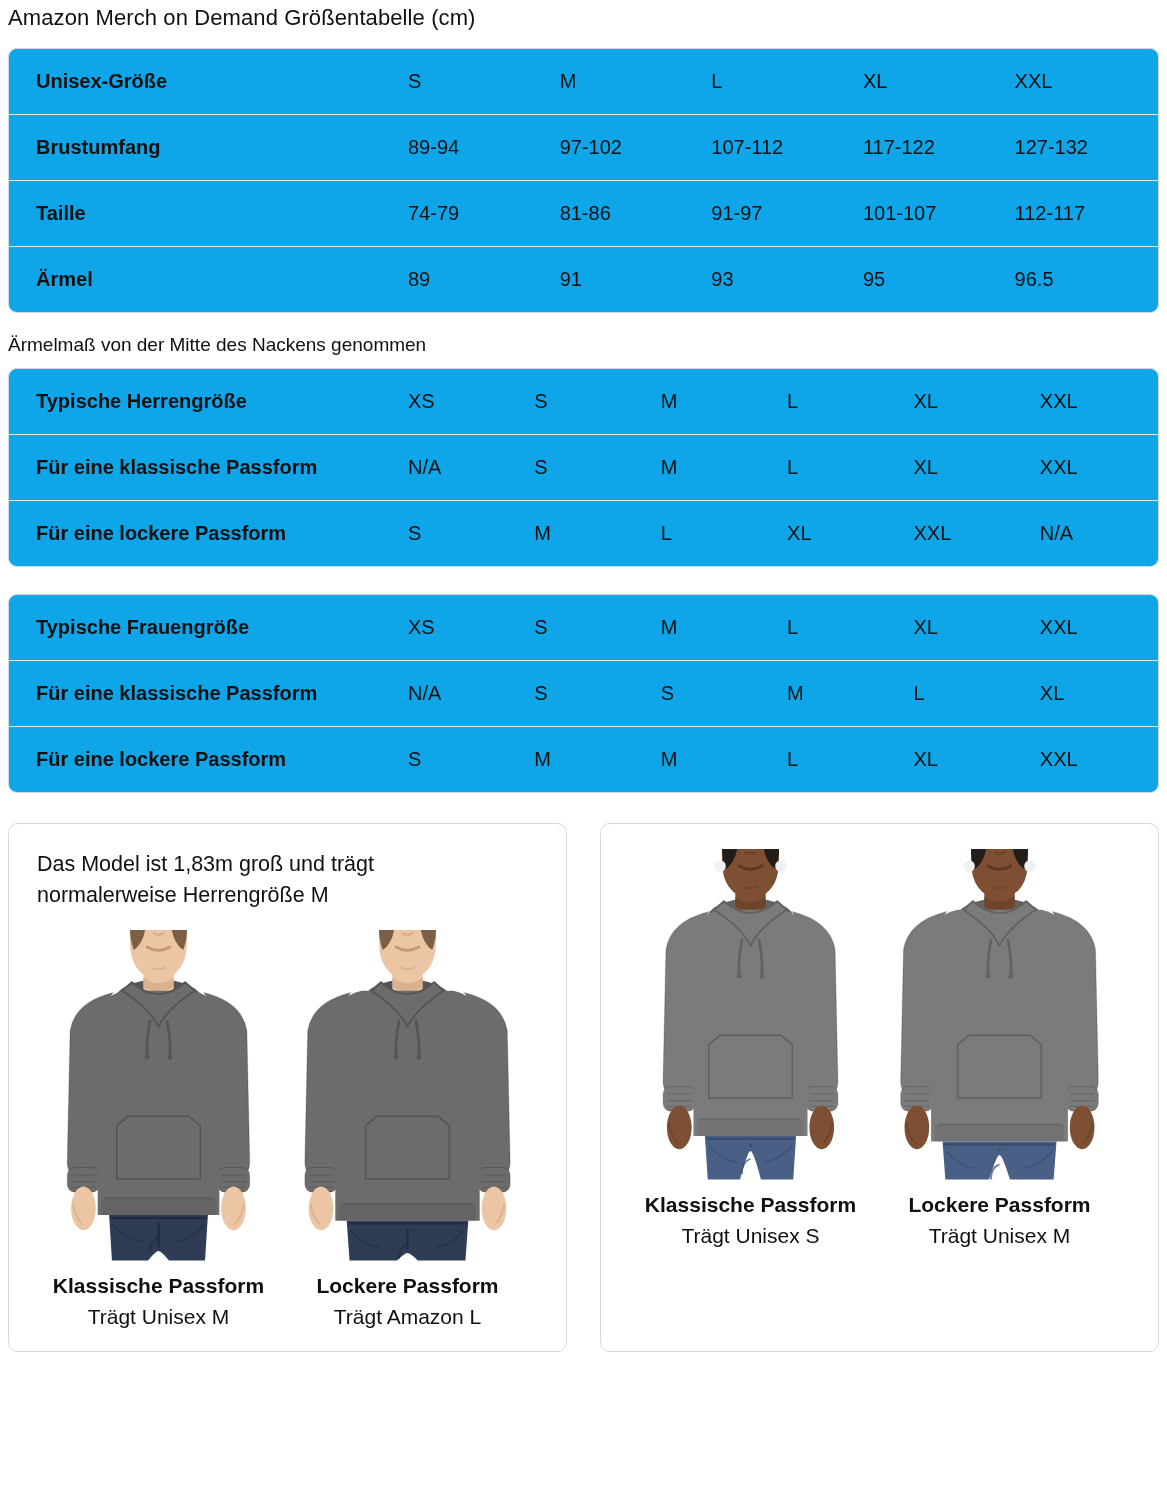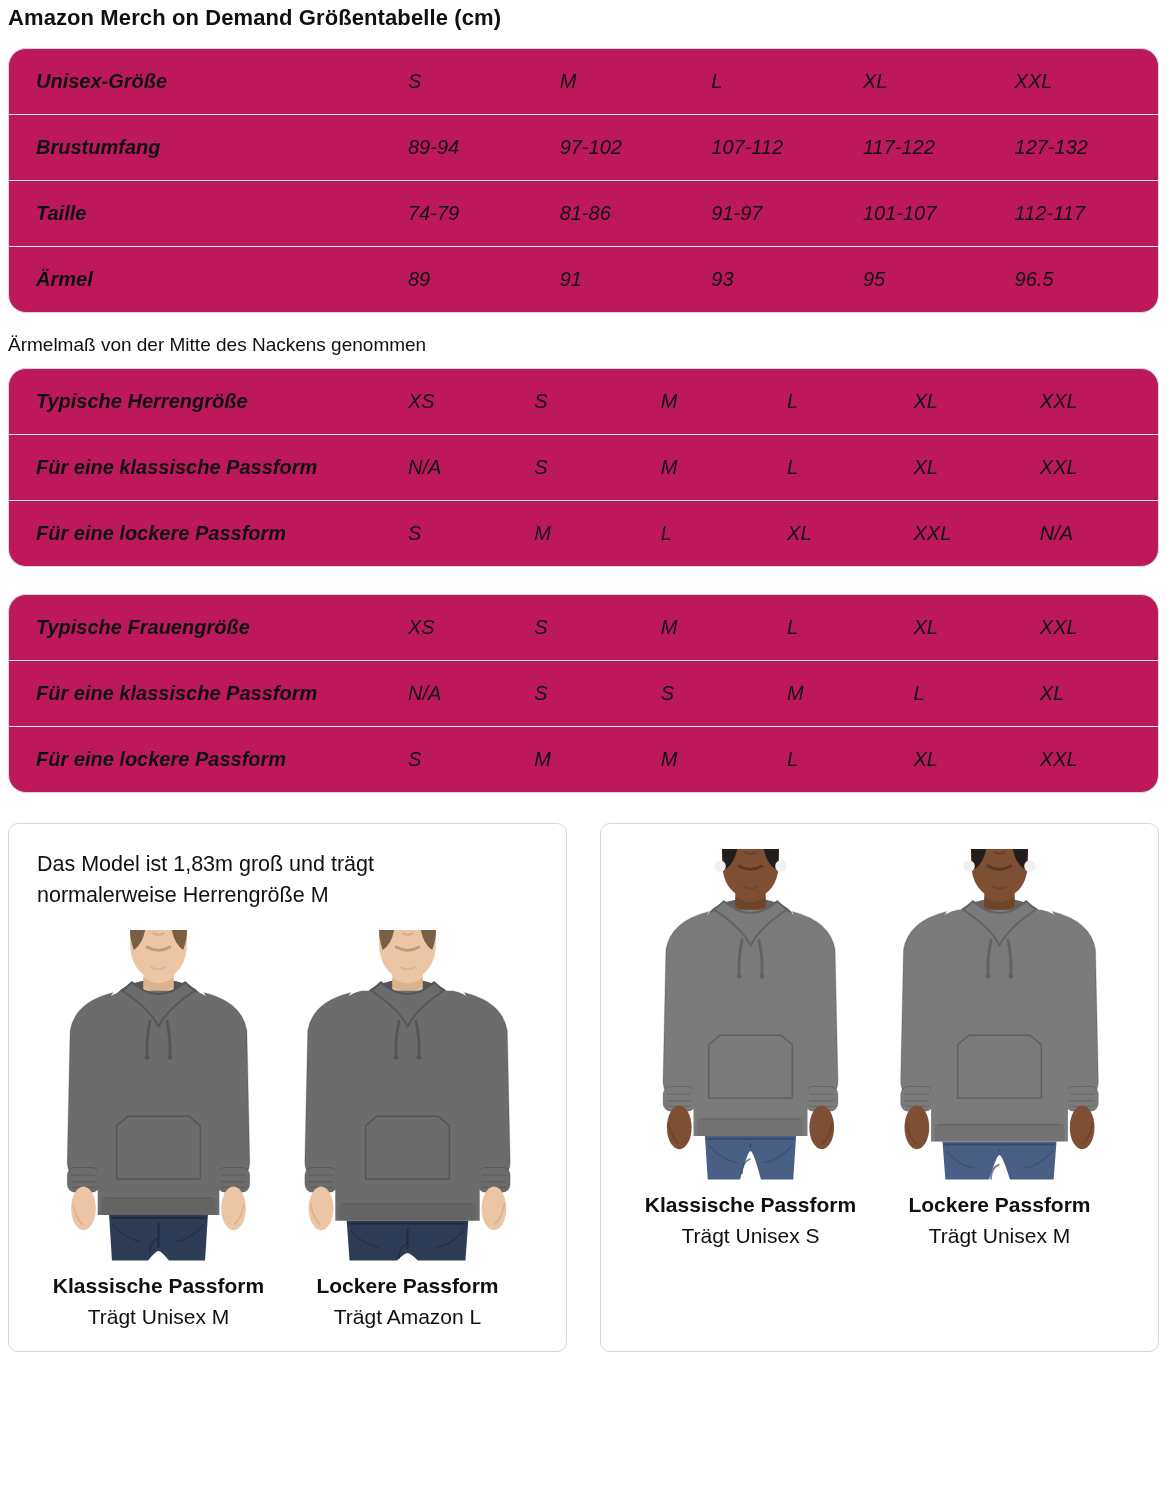--- a/index.html
+++ b/index.html
@@ -11,35 +11,34 @@
   html,body{margin:0;padding:0;background:#fff;}
   body{
     width:1167px;min-height:1500px;
     font-family:"Liberation Sans","DejaVu Sans",sans-serif;
     color:var(--text);
     -webkit-font-smoothing:antialiased;
   }
   .page{padding:5px 8px 0 8px;}
 
   .h-title{
-    font-size:22px;font-weight:700;margin:0 0 17px 0;letter-spacing:.1px;
+    font-size:22px;font-weight:400;margin:0 0 17px 0;letter-spacing:.1px;
   }
   .h-sub{
     font-size:22px;font-weight:400;margin:43px 0 20px 0;
   }
   .note{
     font-size:19px;margin:21px 0 12px 0;
   }
 
   .tbl{
     border:1px solid var(--border);
-    border-radius:18px;
+    border-radius:9px;
     overflow:hidden;
-    background:#be185d;
-    font-style:italic;
+    background:#0ea5e9;
   }
   .tbl + .tbl{margin-top:27px;}
   table{width:100%;border-collapse:collapse;font-size:20px;color:var(--text);}
   td{
     padding:21px 6px 21px 6px;
     border-top:1px solid var(--divider);
     vertical-align:middle;
     white-space:nowrap;
   }
   tr:first-child td{border-top:none;}

